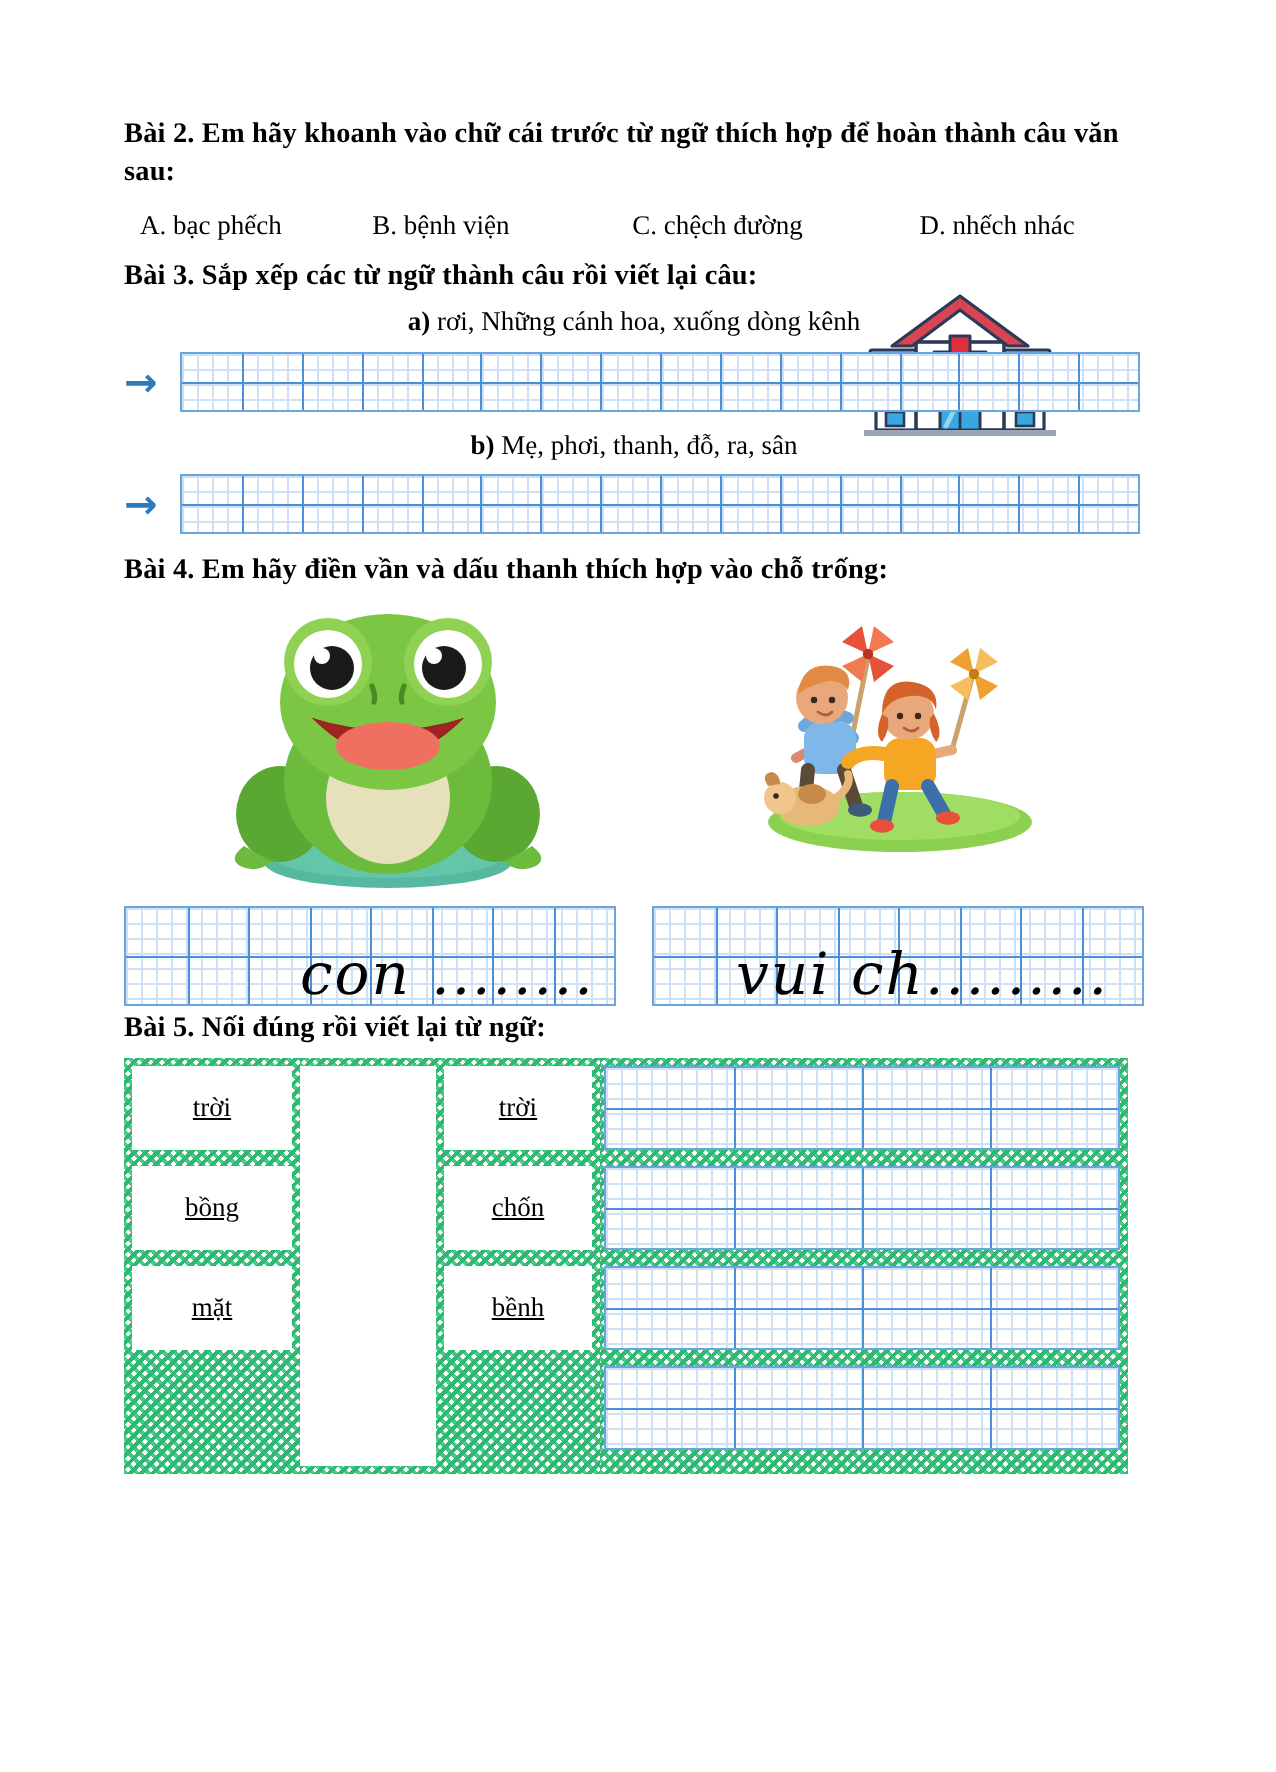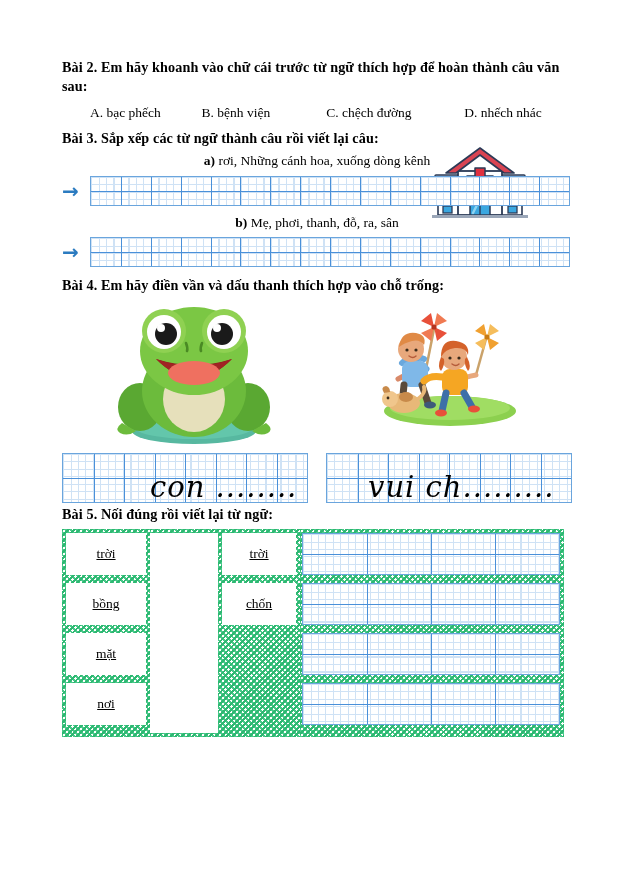--- a/index.html
+++ b/index.html
@@ -89,21 +89,21 @@
     width: 96px;
     height: 75px;
   }
 
   
   .options {
     display: flex;
     margin-top: 10px;
     font-size: 13.5px;
   }
-  .options .opt:nth-child(1) { width: 118px; padding-left: 8px; margin-left: 20px; }
+  .options .opt:nth-child(1) { width: 118px; padding-left: 8px; }
   .options .opt:nth-child(2) { width: 132px; }
   .options .opt:nth-child(3) { width: 146px; }
   .options .opt:nth-child(4) { width: 114px; }
 
   
   .q3-row {
     display: flex;
     align-items: center;
     margin-top: 6px;
   }
@@ -450,35 +450,35 @@
         <div class="col-words zig">
           <div class="cell-outer">
             <div class="cell-inner">trời</div>
           </div>
           <div class="cell-outer">
             <div class="cell-inner">bồng</div>
           </div>
           <div class="cell-outer">
             <div class="cell-inner">mặt</div>
           </div>
-          <div class="cell-outer">
-            <div class="cell-inner">nơi</div>
-          </div>
         </div>
 
         <div class="col-mid zig">
           <div style="height:200px;background:#ffffff;margin:4px 0 4px 0"></div>
         </div>
 
         <div class="col-words2 zig">
           <div class="cell-outer">
             <div class="cell-inner">trời</div>
           </div>
           <div class="cell-outer">
             <div class="cell-inner">chốn</div>
+          </div>
+          <div class="cell-outer">
+            <div class="cell-inner">bềnh</div>
           </div>
         </div>
 
         <div class="col-grids zig">
           <div class="cell-grid-outer">
             <div class="grid g-minor q5-grid" id="g5a">
                 <div class="vmajor" style="left: 64px;"></div>
                 <div class="vmajor" style="left: 128px;"></div>
                 <div class="vmajor" style="left: 192px;"></div>
                 <div class="hmajor" style="top: 20px;"></div>

